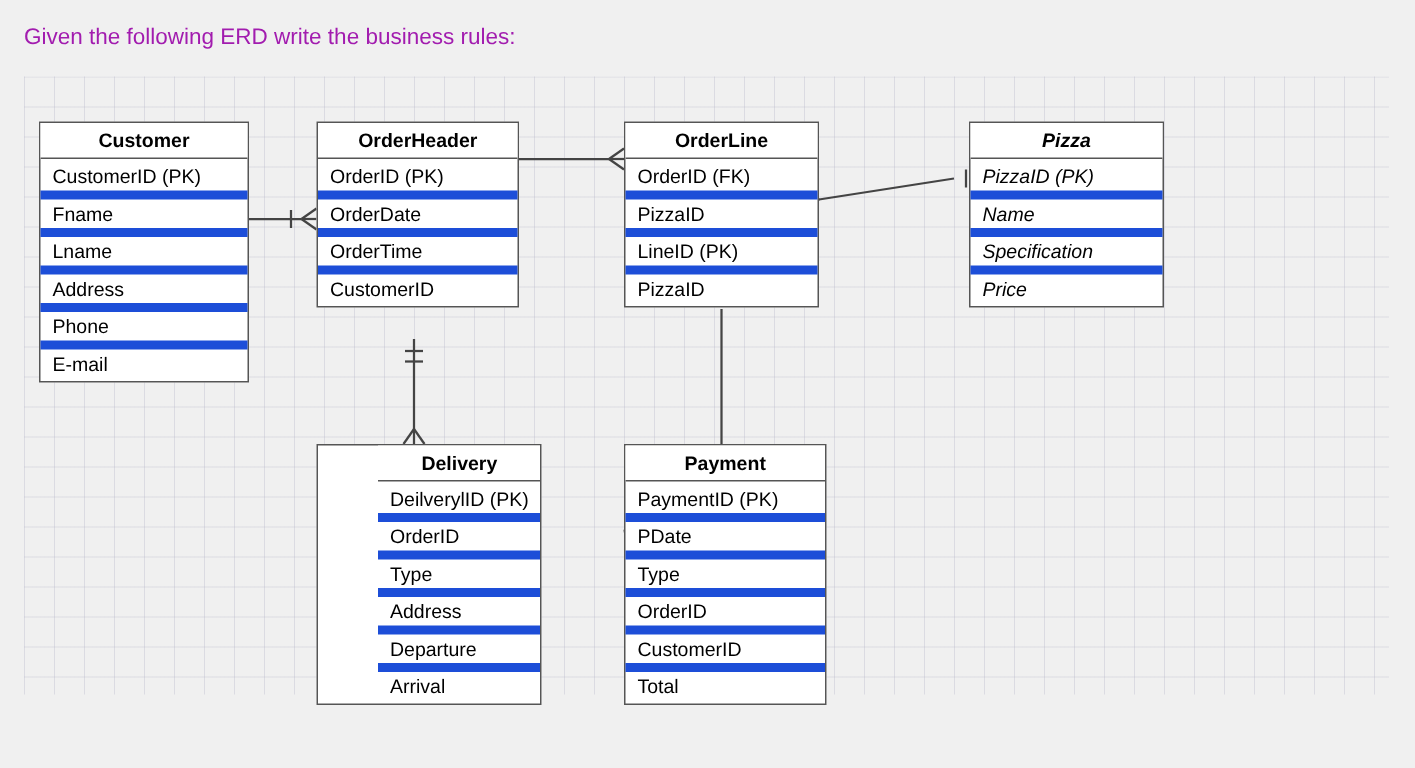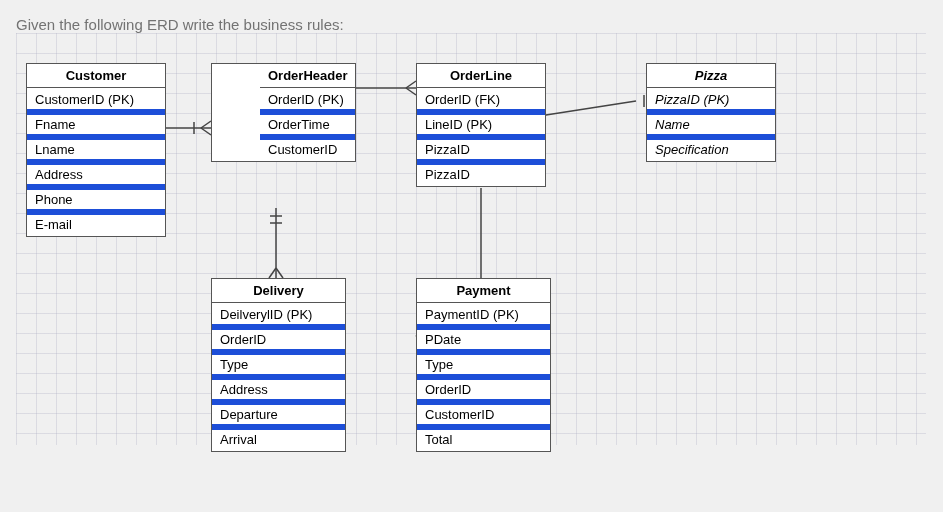--- a/index.html
+++ b/index.html
@@ -6,21 +6,22 @@
     body {
       background: #f0f0f0;
       font-family: Arial, sans-serif;
       font-size: 13px;
       padding: 16px;
       width: 943px;
       min-height: 512px;
     }
     .page-title {
       font-size: 15px;
-      color: #737373;
+      margin-bottom: 18px;
+      color: #a21caf;
     }
     .erd-container {
       position: relative;
       width: 910px;
       height: 412px;
       background: #f0f0f0;
       background-image:
         linear-gradient(rgba(180,180,200,0.35) 1px, transparent 1px),
         linear-gradient(90deg, rgba(180,180,200,0.35) 1px, transparent 1px);
       background-size: 20px 20px;
@@ -124,49 +125,51 @@
     <div class="entity-body">
       <div class="entity-row">CustomerID (PK)</div>
       <div class="entity-row">Fname</div>
       <div class="entity-row">Lname</div>
       <div class="entity-row">Address</div>
       <div class="entity-row">Phone</div>
       <div class="entity-row">E-mail</div>
     </div>
   </div>
 
-  <div class="entity" style="left:195px; top:30px; min-width:135px;padding-left:48px;">
+  <div class="entity" style="left:195px; top:30px; min-width:135px;">
     <div class="entity-header">OrderHeader</div>
     <div class="entity-body">
       <div class="entity-row">OrderID (PK)</div>
+      <div class="entity-row">OrderDate</div>
       <div class="entity-row">OrderTime</div>
       <div class="entity-row">CustomerID</div>
     </div>
   </div>
 
   <div class="entity" style="left:400px; top:30px; min-width:130px;">
     <div class="entity-header">OrderLine</div>
     <div class="entity-body">
       <div class="entity-row">OrderID (FK)</div>
+      <div class="entity-row">PizzaID</div>
       <div class="entity-row">LineID (PK)</div>
-      <div class="entity-row">PizzaID</div>
       <div class="entity-row">PizzaID</div>
     </div>
   </div>
 
   <div class="entity" style="left:630px; top:30px; min-width:130px;font-style:italic;">
     <div class="entity-header">Pizza</div>
     <div class="entity-body">
       <div class="entity-row">PizzaID (PK)</div>
       <div class="entity-row">Name</div>
       <div class="entity-row">Specification</div>
+      <div class="entity-row">Price</div>
     </div>
   </div>
 
-  <div class="entity" style="left:195px; top:245px; min-width:135px;">
+  <div class="entity" style="left:195px; top:245px; min-width:135px;padding-left:40px;">
     <div class="entity-header">Delivery</div>
     <div class="entity-body">
       <div class="entity-row">DeilverylID (PK)</div>
       <div class="entity-row">OrderID</div>
       <div class="entity-row">Type</div>
       <div class="entity-row">Address</div>
       <div class="entity-row">Departure</div>
       <div class="entity-row">Arrival</div>
     </div>
   </div>

